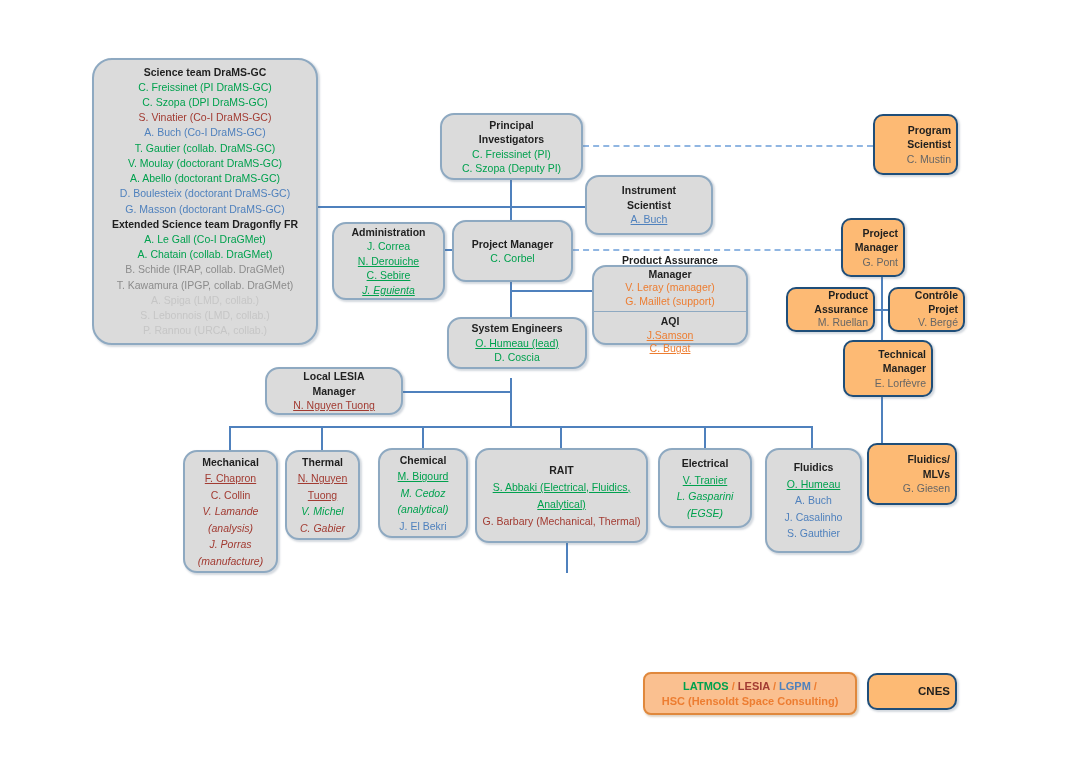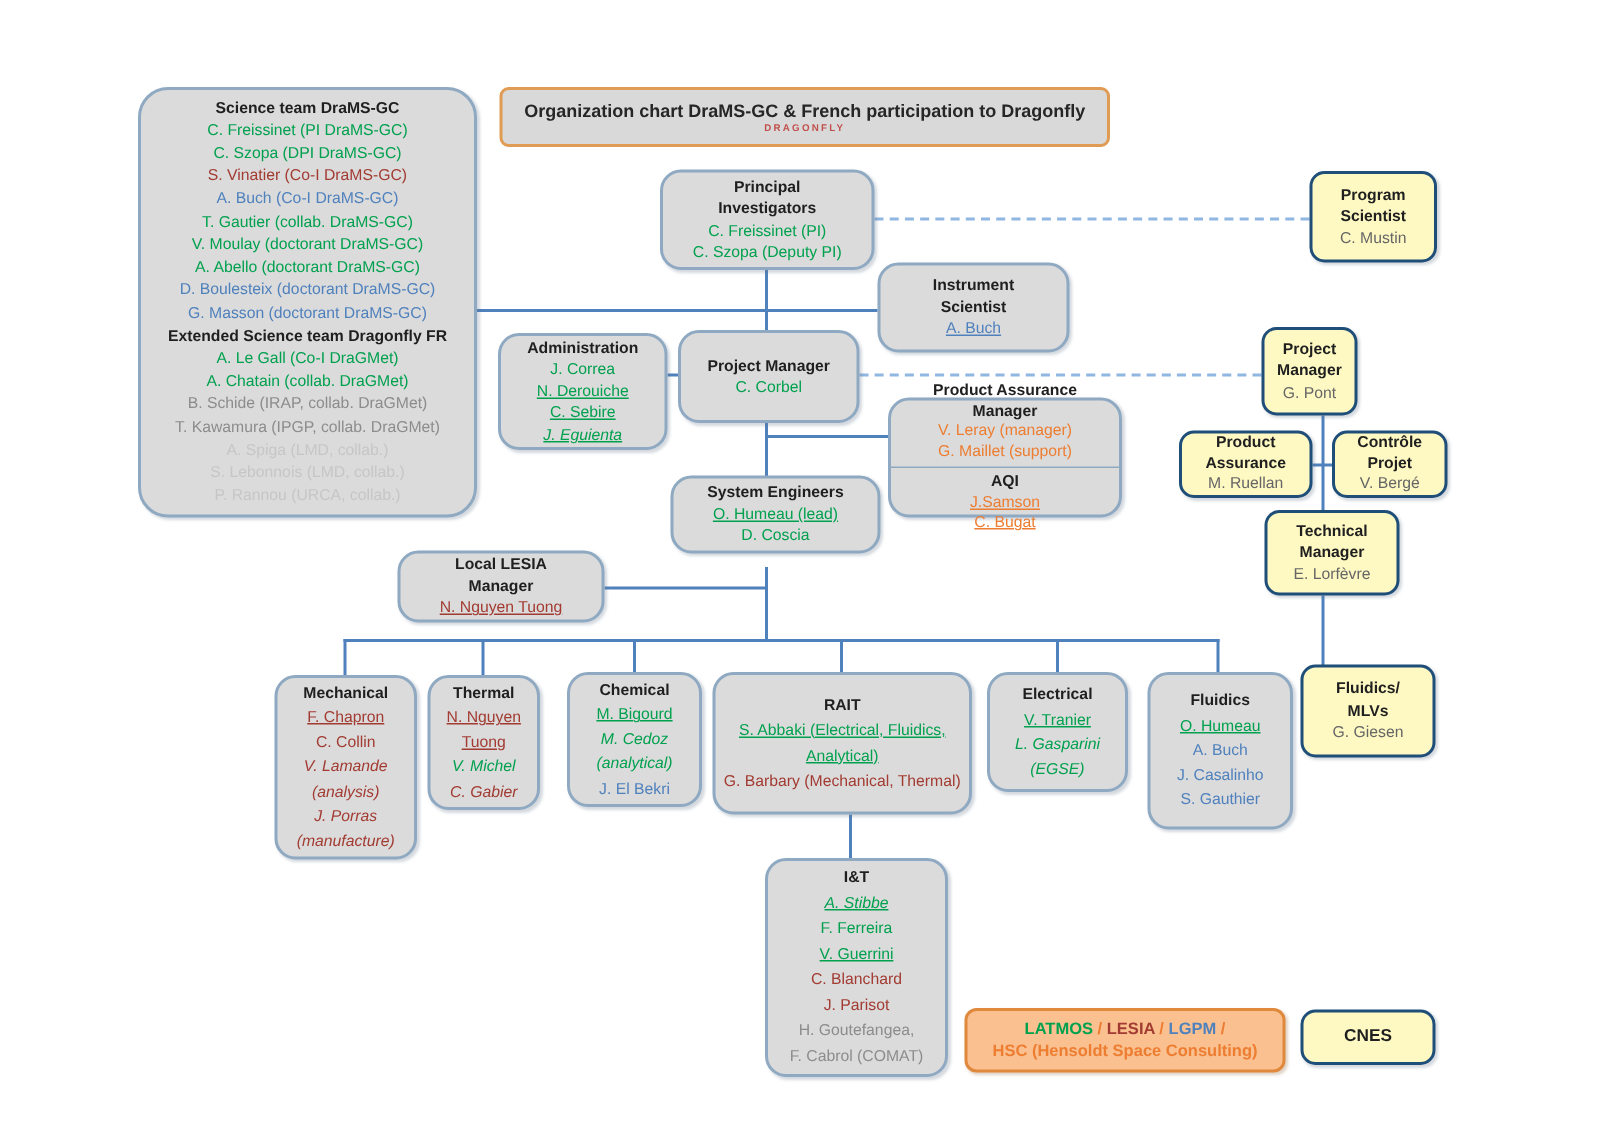--- a/index.html
+++ b/index.html
@@ -3,21 +3,21 @@
 <meta charset="utf-8">
 <style>
   html,body{margin:0;padding:0;background:#ffffff;font-family:"Liberation Sans",sans-serif;}
   #canvas{position:relative;width:1068px;height:762px;background:#ffffff;overflow:hidden;}
 
   
   .box{position:absolute;box-sizing:border-box;background:#dbdbdb;border:2px solid #8ea9c1;
        border-radius:14px;display:flex;flex-direction:column;justify-content:center;
        text-align:center;padding:3px 5px;font-size:10.5px;color:#1f1f1f;
        box-shadow:1.5px 1.5px 2px rgba(100,120,140,.28);}
-  .box.blue{background:#fef9c3;border:2.5px solid #1f4e79;border-radius:10px;}
+  .box.blue{background:#fdba74;border:2.5px solid #1f4e79;border-radius:10px;align-items:flex-end;}
   .science{border-radius:20px;}
   .ln{display:block;line-height:14.5px;}
   .b{font-weight:bold;}
   .i{font-style:italic;}
   .u{text-decoration:underline;}
   .s15 .ln{line-height:15.2px;}
   .s16 .ln{line-height:16.5px;}
   .s17 .ln{line-height:17px;}
   .s14 .ln{line-height:13.5px;}
   .hr{border-top:1.5px solid #8ea9c1;margin:3px -5px;}
@@ -61,24 +61,20 @@
   <div class="cn cnv" style="left:321px;top:426px;height:25px"></div>
   <div class="cn cnv" style="left:422px;top:426px;height:23px"></div>
   <div class="cn cnv" style="left:560px;top:426px;height:23px"></div>
   <div class="cn cnv" style="left:704px;top:426px;height:23px"></div>
   <div class="cn cnv" style="left:811px;top:426px;height:23px"></div>
   <div class="cn cnv" style="left:566px;top:543px;height:30px"></div>
   <div class="cn cnv" style="left:881px;top:277px;height:64px"></div>
   <div class="cn cnh" style="left:875px;top:309px;width:14px"></div>
   <div class="cn cnv" style="left:881px;top:397px;height:47px"></div>
 
-  <div class="banner">
-    <div class="t">Organization chart DraMS-GC &amp; French participation to Dragonfly</div>
-    <div class="lg">DRAGONFLY</div>
-  </div>
 
   <div class="box science s15" style="left:92px;top:58px;width:226px;height:287px">
       <span class="ln b" style="color: rgb(31, 31, 31);">Science team DraMS-GC</span>
       <span class="ln" style="color: rgb(0, 161, 78);">C. Freissinet (PI DraMS-GC)</span>
       <span class="ln" style="color: rgb(0, 161, 78);">C. Szopa (DPI DraMS-GC)</span>
       <span class="ln" style="color: rgb(162, 59, 50);">S. Vinatier (Co-I DraMS-GC)</span>
       <span class="ln" style="color: rgb(79, 129, 189);">A. Buch (Co-I DraMS-GC)</span>
       <span class="ln" style="color: rgb(0, 161, 78);">T. Gautier (collab. DraMS-GC)</span>
       <span class="ln" style="color: rgb(0, 161, 78);">V. Moulay (doctorant DraMS-GC)</span>
       <span class="ln" style="color: rgb(0, 161, 78);">A. Abello (doctorant DraMS-GC)</span>
@@ -218,30 +214,20 @@
       <span class="ln" style="color: rgb(79, 129, 189);">J. Casalinho</span>
       <span class="ln" style="color: rgb(79, 129, 189);">S. Gauthier</span>
     </div>
 
   <div class="box blue" style="left:867px;top:443px;width:90px;height:62px">
       <span class="ln b" style="color: rgb(31, 31, 31);">Fluidics/</span>
       <span class="ln b" style="color: rgb(31, 31, 31);">MLVs</span>
       <span class="ln" style="color: rgb(102, 102, 102);">G. Giesen</span>
     </div>
 
-  <div class="box s17" style="left:510px;top:572px;width:122px;height:146px">
-      <span class="ln b" style="color: rgb(31, 31, 31);">I&amp;T</span>
-      <span class="ln i u" style="color: rgb(0, 161, 78);">A. Stibbe</span>
-      <span class="ln" style="color: rgb(0, 161, 78);">F. Ferreira</span>
-      <span class="ln u" style="color: rgb(0, 161, 78);">V. Guerrini</span>
-      <span class="ln" style="color: rgb(162, 59, 50);">C. Blanchard</span>
-      <span class="ln" style="color: rgb(162, 59, 50);">J. Parisot</span>
-      <span class="ln" style="color: rgb(140, 140, 140);">H. Goutefangea,</span>
-      <span class="ln" style="color: rgb(140, 140, 140);">F. Cabrol (COMAT)</span>
-    </div>
 
   <div class="legend">
     <div class="row"><span class="ln b" style="color: rgb(0, 161, 78);">LATMOS</span><span class="ln b" style="color: rgb(237, 125, 49);"> / </span><span class="ln b" style="color: rgb(162, 59, 50);">LESIA</span><span class="ln b" style="color: rgb(237, 125, 49);"> / </span><span class="ln b" style="color: rgb(79, 129, 189);">LGPM</span><span class="ln b" style="color: rgb(237, 125, 49);"> /</span></div>
     <div class="row"><span class="ln b" style="color: rgb(237, 125, 49);">HSC (Hensoldt Space Consulting)</span></div>
   </div>
 
   <div class="box blue cnesbox" style="left:867px;top:673px;width:90px;height:37px">
     <span class="ln b">CNES</span>
   </div>
 

